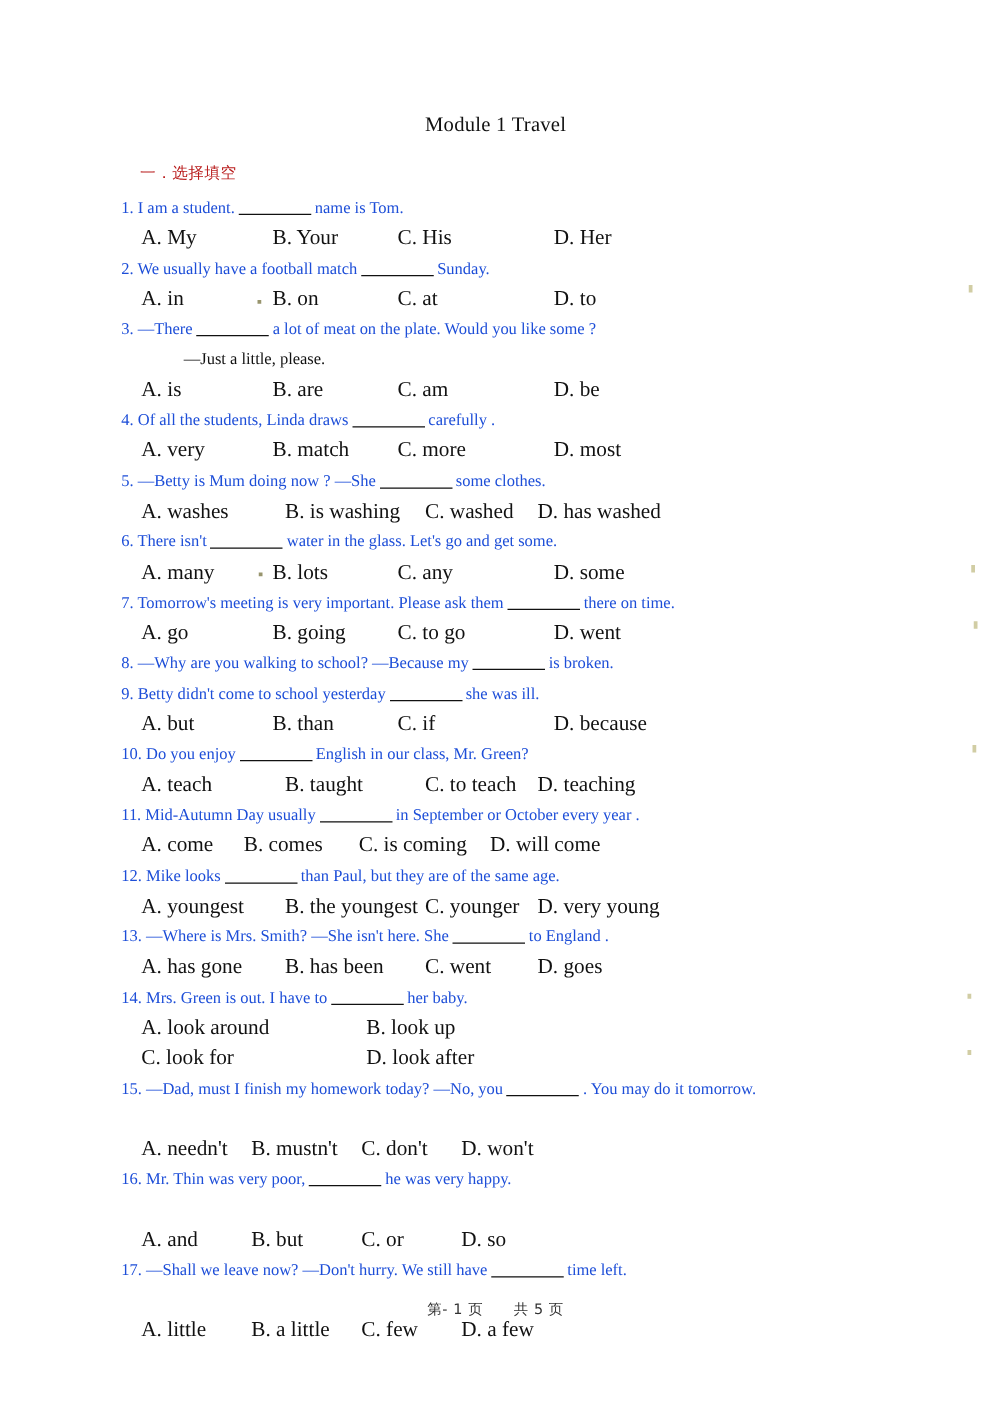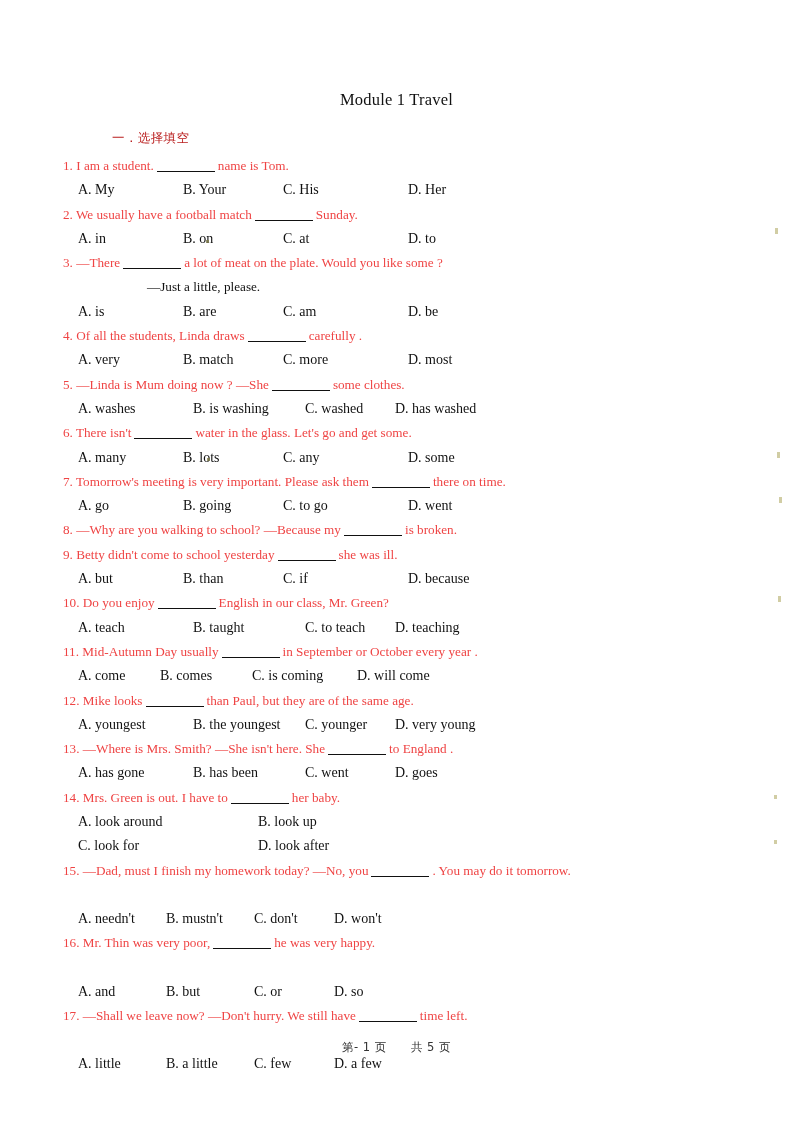--- a/index.html
+++ b/index.html
@@ -54,23 +54,23 @@
   }
 
   .question {
     margin: 0;
     padding: 0;
   }
 
   .stem {
     font-size: 13.2px;
     line-height: 24.3px;
-    padding-left: 63px;
+    padding-left: 97px;
     white-space: nowrap;
-    color: #ef4444;
+    color: #1d4ed8;
   }
   .stem .qnum {
     display: inline-block;
   }
   .stem-cont {
     font-size: 13.2px;
     line-height: 24.3px;
     padding-left: 147px;
     white-space: nowrap;
     color: #111;
@@ -79,23 +79,23 @@
   .blank {
     display: inline-block;
     border-bottom: 1.2px solid #111;
     vertical-align: -2px;
     margin: 0 3px;
   }
   .blank.w-std { width: 58px; }
 
   
   .options {
-    font-size: 14px;
+    font-size: 17px;
     line-height: 24.3px;
-    padding-left: 78px;
+    padding-left: 113px;
     white-space: nowrap;
     color: #111;
     position: relative;
   }
   .opt {
     display: inline-block;
   }
 
   
   .options.cols4 .opt:nth-child(1) { width: 105px; }
@@ -172,21 +172,21 @@
       <div class="question">
         <div class="stem"><span class="qnum">3.</span> <span>—There</span><span class="blank w-std"></span><span>a lot of meat on the plate. Would you like some ?</span></div>
         <div class="stem-cont">—Just a little, please.</div>
         <div class="options cols4"><span class="opt">A. is</span><span class="opt">B. are</span><span class="opt">C. am</span><span class="opt">D. be</span></div>
       </div>
       <div class="question">
         <div class="stem"><span class="qnum">4.</span> <span>Of all the students, Linda draws</span><span class="blank w-std"></span><span>carefully .</span></div>
         <div class="options cols4"><span class="opt">A. very</span><span class="opt">B. match</span><span class="opt">C. more</span><span class="opt">D. most</span></div>
       </div>
       <div class="question">
-        <div class="stem"><span class="qnum">5.</span> <span>—Linda is Mum doing now ? —She</span><span class="blank w-std"></span><span>some clothes.</span></div>
+        <div class="stem"><span class="qnum">5.</span> <span>—Betty is Mum doing now ? —She</span><span class="blank w-std"></span><span>some clothes.</span></div>
         <div class="options cols4m"><span class="opt">A. washes</span><span class="opt">B. is washing</span><span class="opt">C. washed</span><span class="opt">D. has washed</span></div>
       </div>
       <div class="question">
         <div class="stem"><span class="qnum">6.</span> <span>There isn't</span><span class="blank w-std"></span><span>water in the glass. Let's go and get some.</span></div>
         <div class="options cols4"><span class="opt">A. many</span><span class="opt">B. lots</span><span class="opt">C. any</span><span class="opt">D. some</span></div>
       </div>
       <div class="question">
         <div class="stem"><span class="qnum">7.</span> <span>Tomorrow's meeting is very important. Please ask them</span><span class="blank w-std"></span><span>there on time.</span></div>
         <div class="options cols4"><span class="opt">A. go</span><span class="opt">B. going</span><span class="opt">C. to go</span><span class="opt">D. went</span></div>
       </div>

